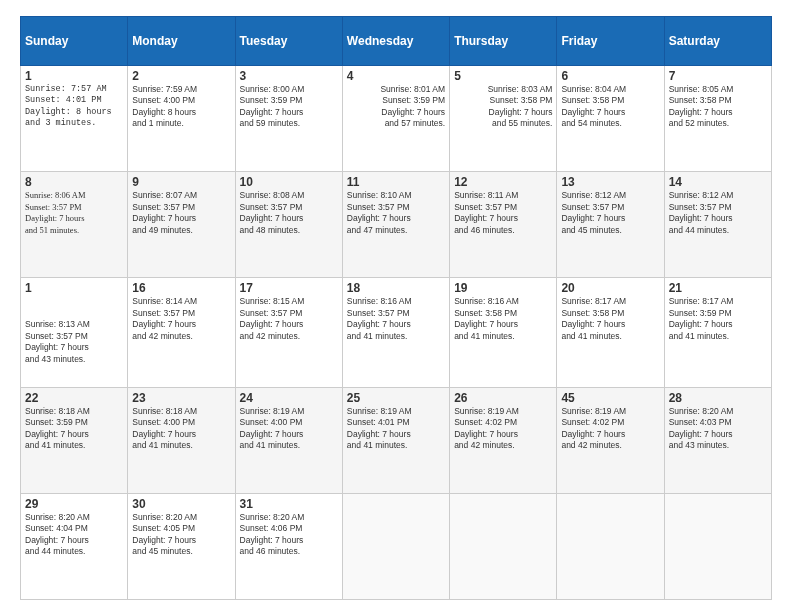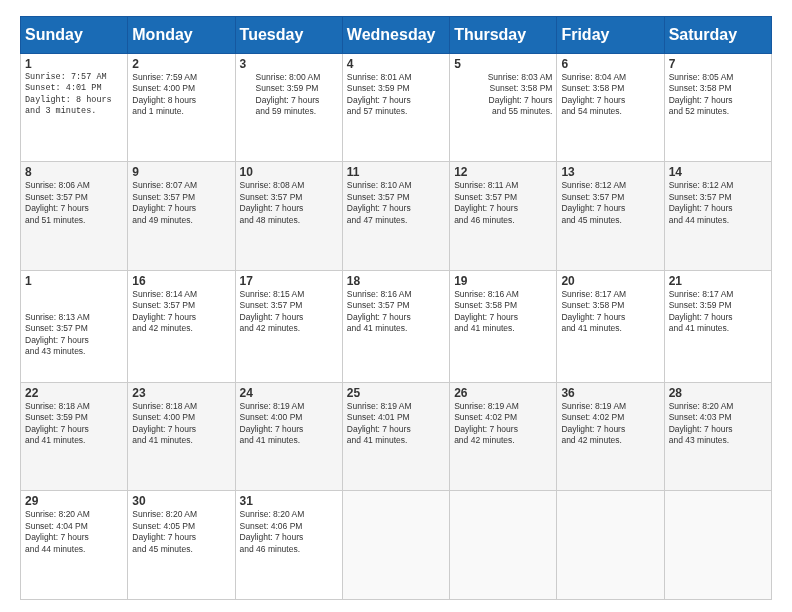--- a/index.html
+++ b/index.html
@@ -59,23 +59,23 @@
     .calendar {
       flex: 1;
       border: 1px solid #ccc;
       border-collapse: collapse;
       width: 100%;
       table-layout: fixed;
     }
     .calendar thead tr th {
       background: #1a6bb5;
       color: #fff;
-      font-size: 16px;
+      font-size: 12px;
       font-weight: bold;
-      padding: 9px 4px;
+      padding: 17px 4px;
       border: 1px solid #1558a0;
       text-align: left;
     }
     .calendar tbody tr td {
       border: 1px solid #ccc;
       vertical-align: top;
       padding: 3px 4px;
       font-size: 9px;
       color: #333;
       background: #fff;
@@ -127,28 +127,28 @@
           </td>
           <td>
             <span class="day-num">2</span>
             <div class="day-info" style="white-space: pre-line;">Sunrise: 7:59 AM
 Sunset: 4:00 PM
 Daylight: 8 hours
 and 1 minute.</div>
           </td>
           <td>
             <span class="day-num">3</span>
-            <div class="day-info" style="white-space: pre-line; margin-left: 16px;">Sunrise: 8:00 AM
+            <div class="day-info" style="white-space: pre-line;">Sunrise: 8:00 AM
 Sunset: 3:59 PM
 Daylight: 7 hours
 and 59 minutes.</div>
           </td>
           <td>
             <span class="day-num">4</span>
-            <div class="day-info" style="white-space: pre-line;">Sunrise: 8:01 AM
+            <div class="day-info" style="white-space: pre-line; text-align: right;">Sunrise: 8:01 AM
 Sunset: 3:59 PM
 Daylight: 7 hours
 and 57 minutes.</div>
           </td>
           <td>
             <span class="day-num">5</span>
             <div class="day-info" style="white-space: pre-line; text-align: right;">Sunrise: 8:03 AM
 Sunset: 3:58 PM
 Daylight: 7 hours
 and 55 minutes.</div>
@@ -164,21 +164,21 @@
             <span class="day-num">7</span>
             <div class="day-info" style="white-space: pre-line;">Sunrise: 8:05 AM
 Sunset: 3:58 PM
 Daylight: 7 hours
 and 52 minutes.</div>
           </td>
         </tr>
         <tr>
           <td>
             <span class="day-num">8</span>
-            <div class="day-info" style="white-space: pre-line;">Sunrise: 8:06 AM
+            <div class="day-info" style="white-space: pre-line; font-family: Liberation Serif, serif;">Sunrise: 8:06 AM
 Sunset: 3:57 PM
 Daylight: 7 hours
 and 51 minutes.</div>
           </td>
           <td>
             <span class="day-num">9</span>
             <div class="day-info" style="white-space: pre-line;">Sunrise: 8:07 AM
 Sunset: 3:57 PM
 Daylight: 7 hours
 and 49 minutes.</div>
@@ -300,21 +300,21 @@
 and 41 minutes.</div>
           </td>
           <td>
             <span class="day-num">26</span>
             <div class="day-info" style="white-space: pre-line;">Sunrise: 8:19 AM
 Sunset: 4:02 PM
 Daylight: 7 hours
 and 42 minutes.</div>
           </td>
           <td>
-            <span class="day-num">36</span>
+            <span class="day-num">45</span>
             <div class="day-info" style="white-space: pre-line;">Sunrise: 8:19 AM
 Sunset: 4:02 PM
 Daylight: 7 hours
 and 42 minutes.</div>
           </td>
           <td>
             <span class="day-num">28</span>
             <div class="day-info" style="white-space: pre-line;">Sunrise: 8:20 AM
 Sunset: 4:03 PM
 Daylight: 7 hours

